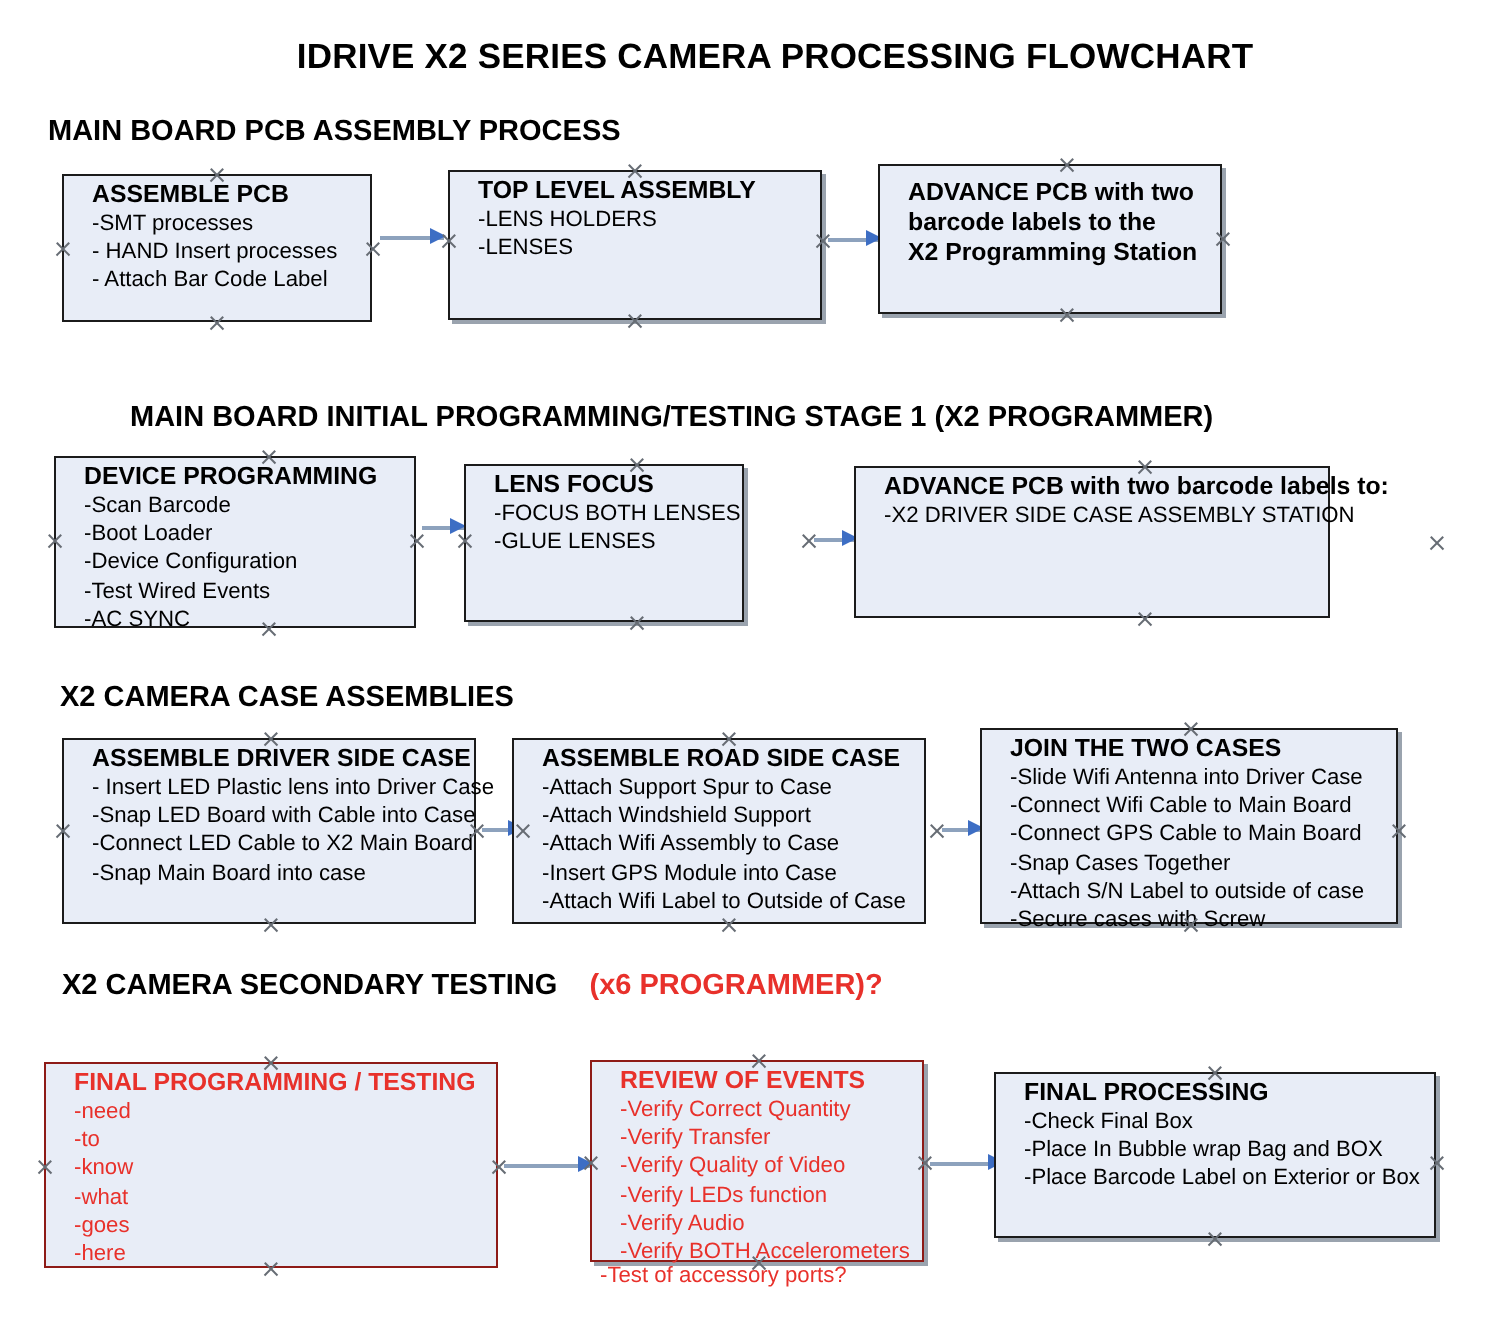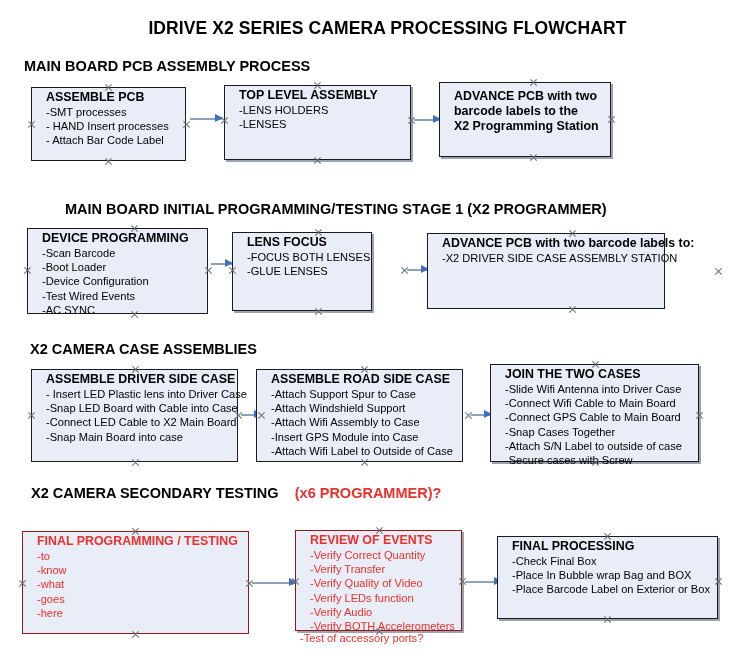--- a/index.html
+++ b/index.html
@@ -271,20 +271,21 @@
   <div class="handle" style="left:699px; top:415px;"></div>
 
   <div class="section-head" style="left:31px; top:485px;">
     <span>X2 CAMERA SECONDARY TESTING</span>
     <span>&nbsp;&nbsp;</span>
     <span class="accent">(x6 PROGRAMMER)?</span>
   </div>
 
   <div class="node red" style="left:22px; top:531px; width:227px; height:103px;">
     <div class="ttl">FINAL PROGRAMMING / TESTING</div>
+    <div class="li">-need</div>
     <div class="li">-to</div>
     <div class="li">-know</div>
     <div class="li">-what</div>
     <div class="li">-goes</div>
     <div class="li">-here</div>
   </div>
   <div class="handle" style="left:135px; top:531px;"></div>
   <div class="handle" style="left:135px; top:634px;"></div>
   <div class="handle" style="left:22px;  top:583px;"></div>
   <div class="handle" style="left:249px; top:583px;"></div>

